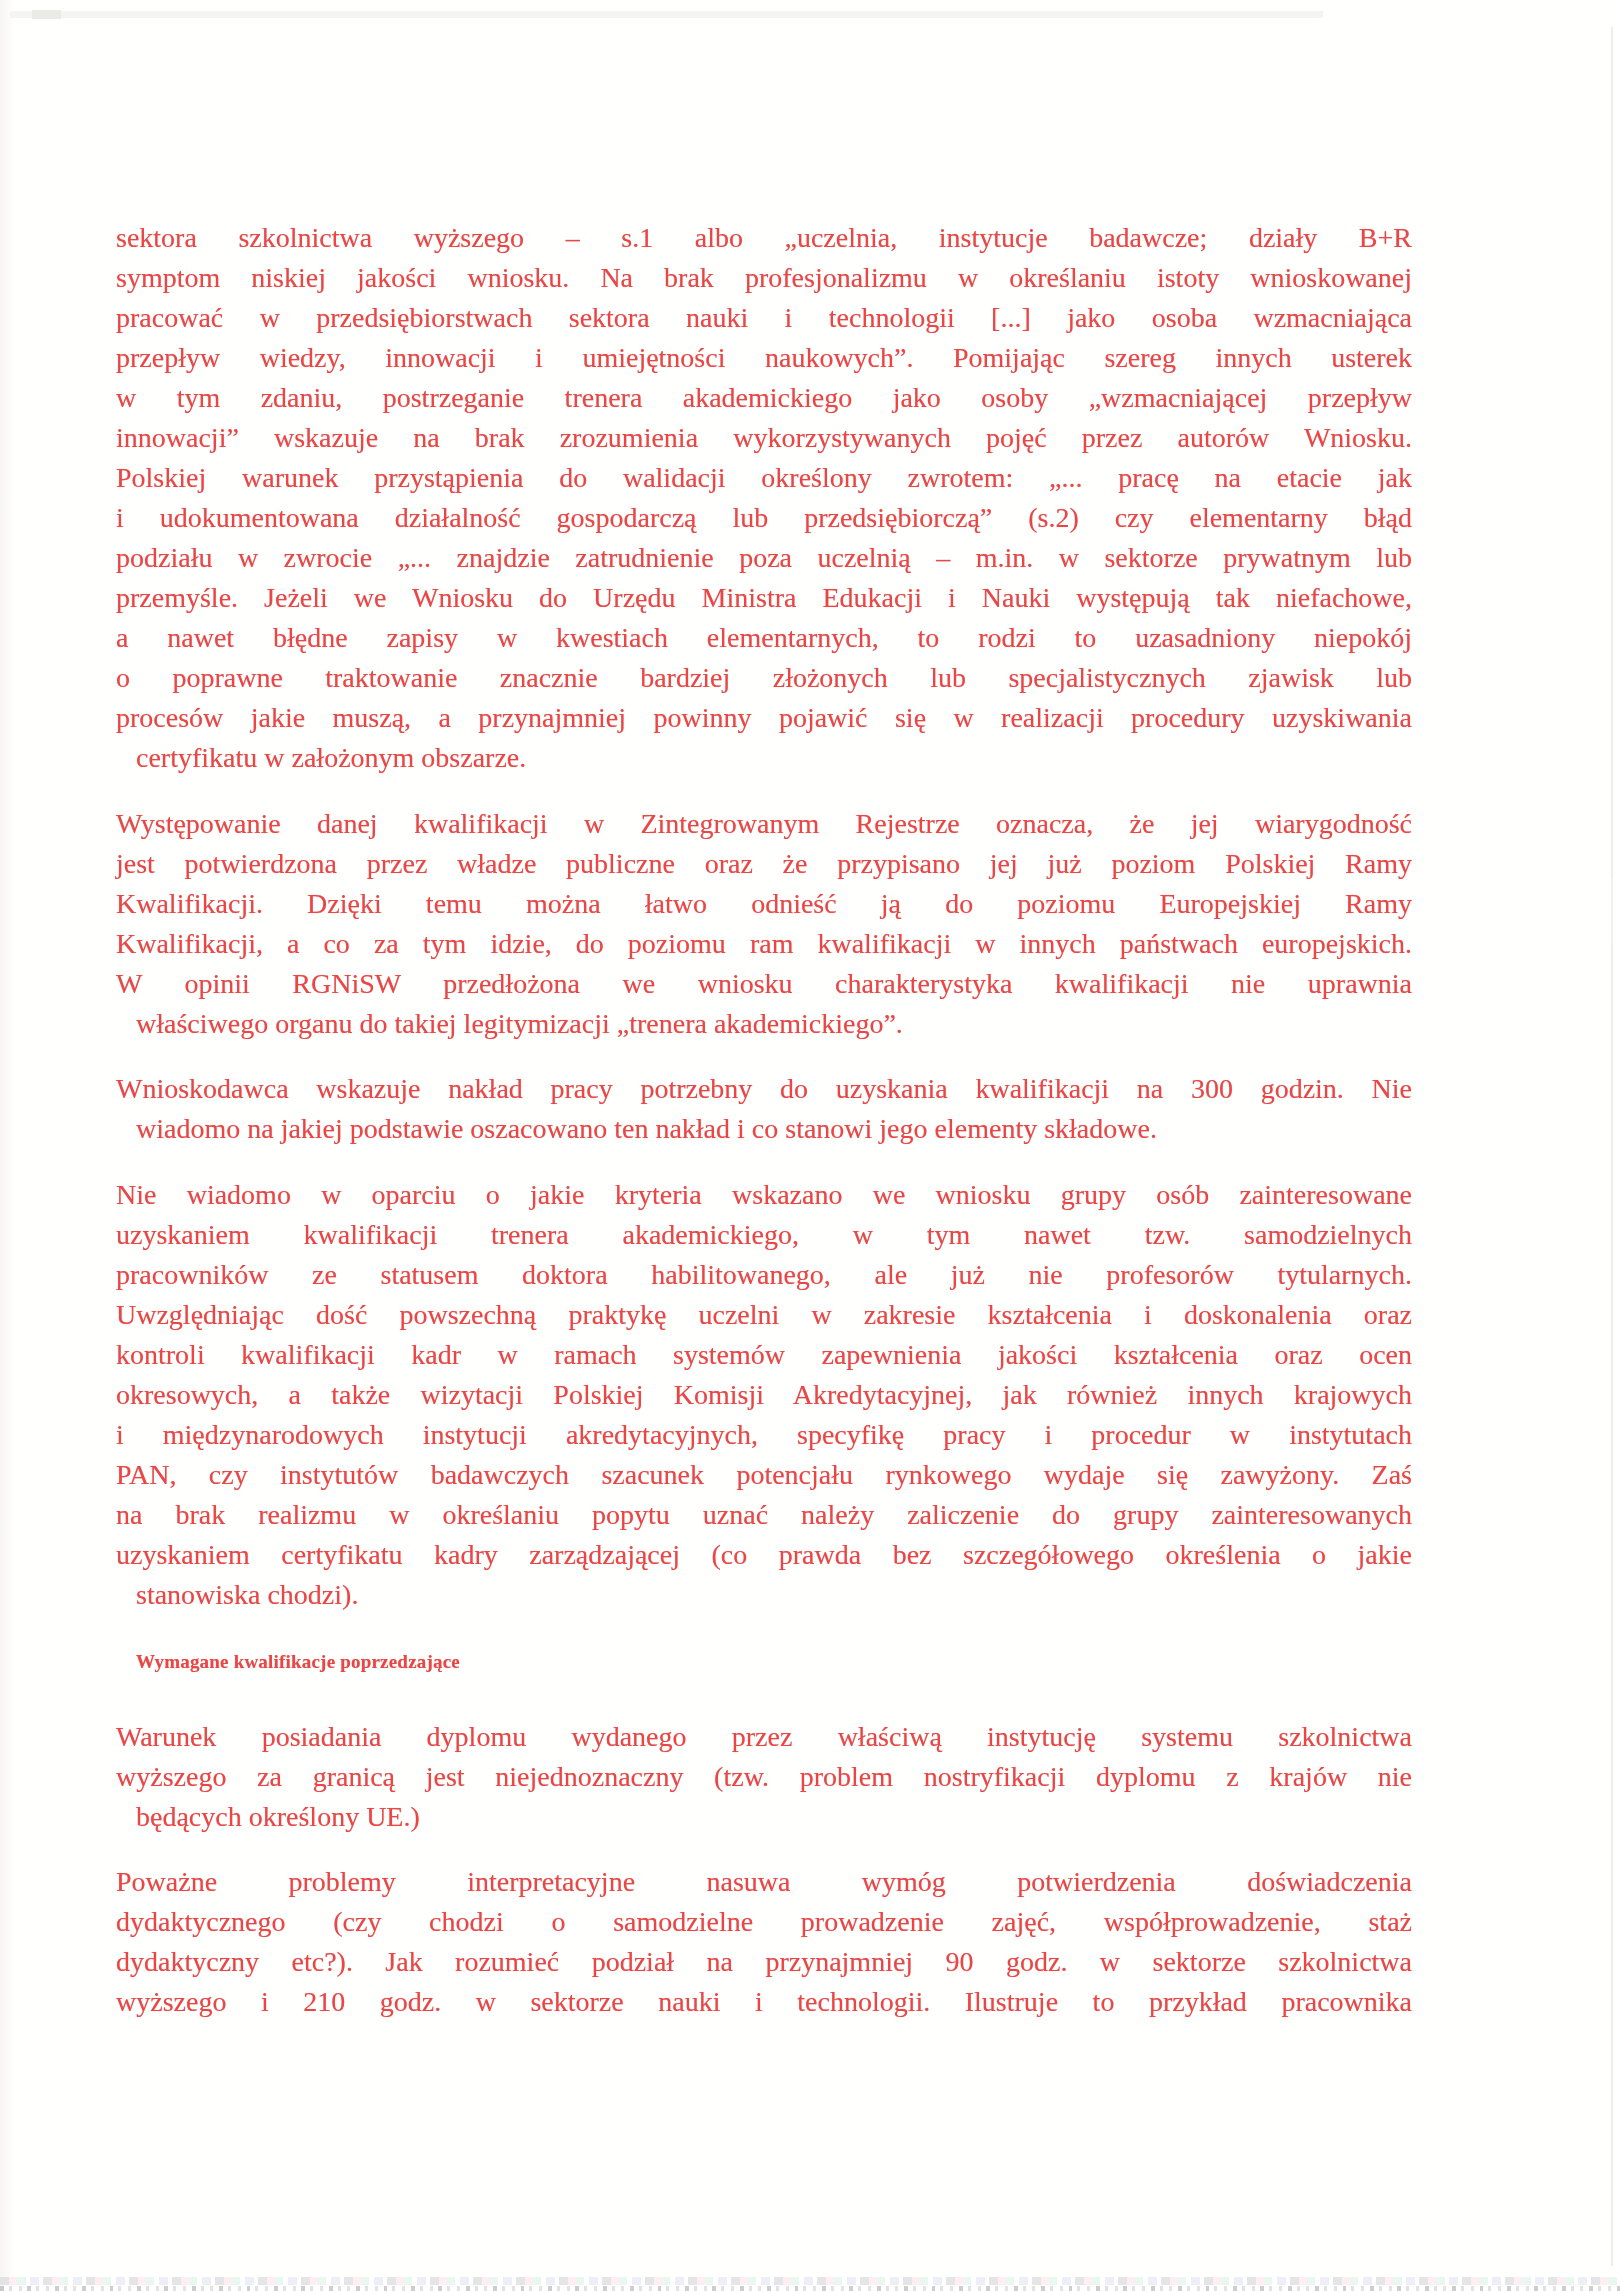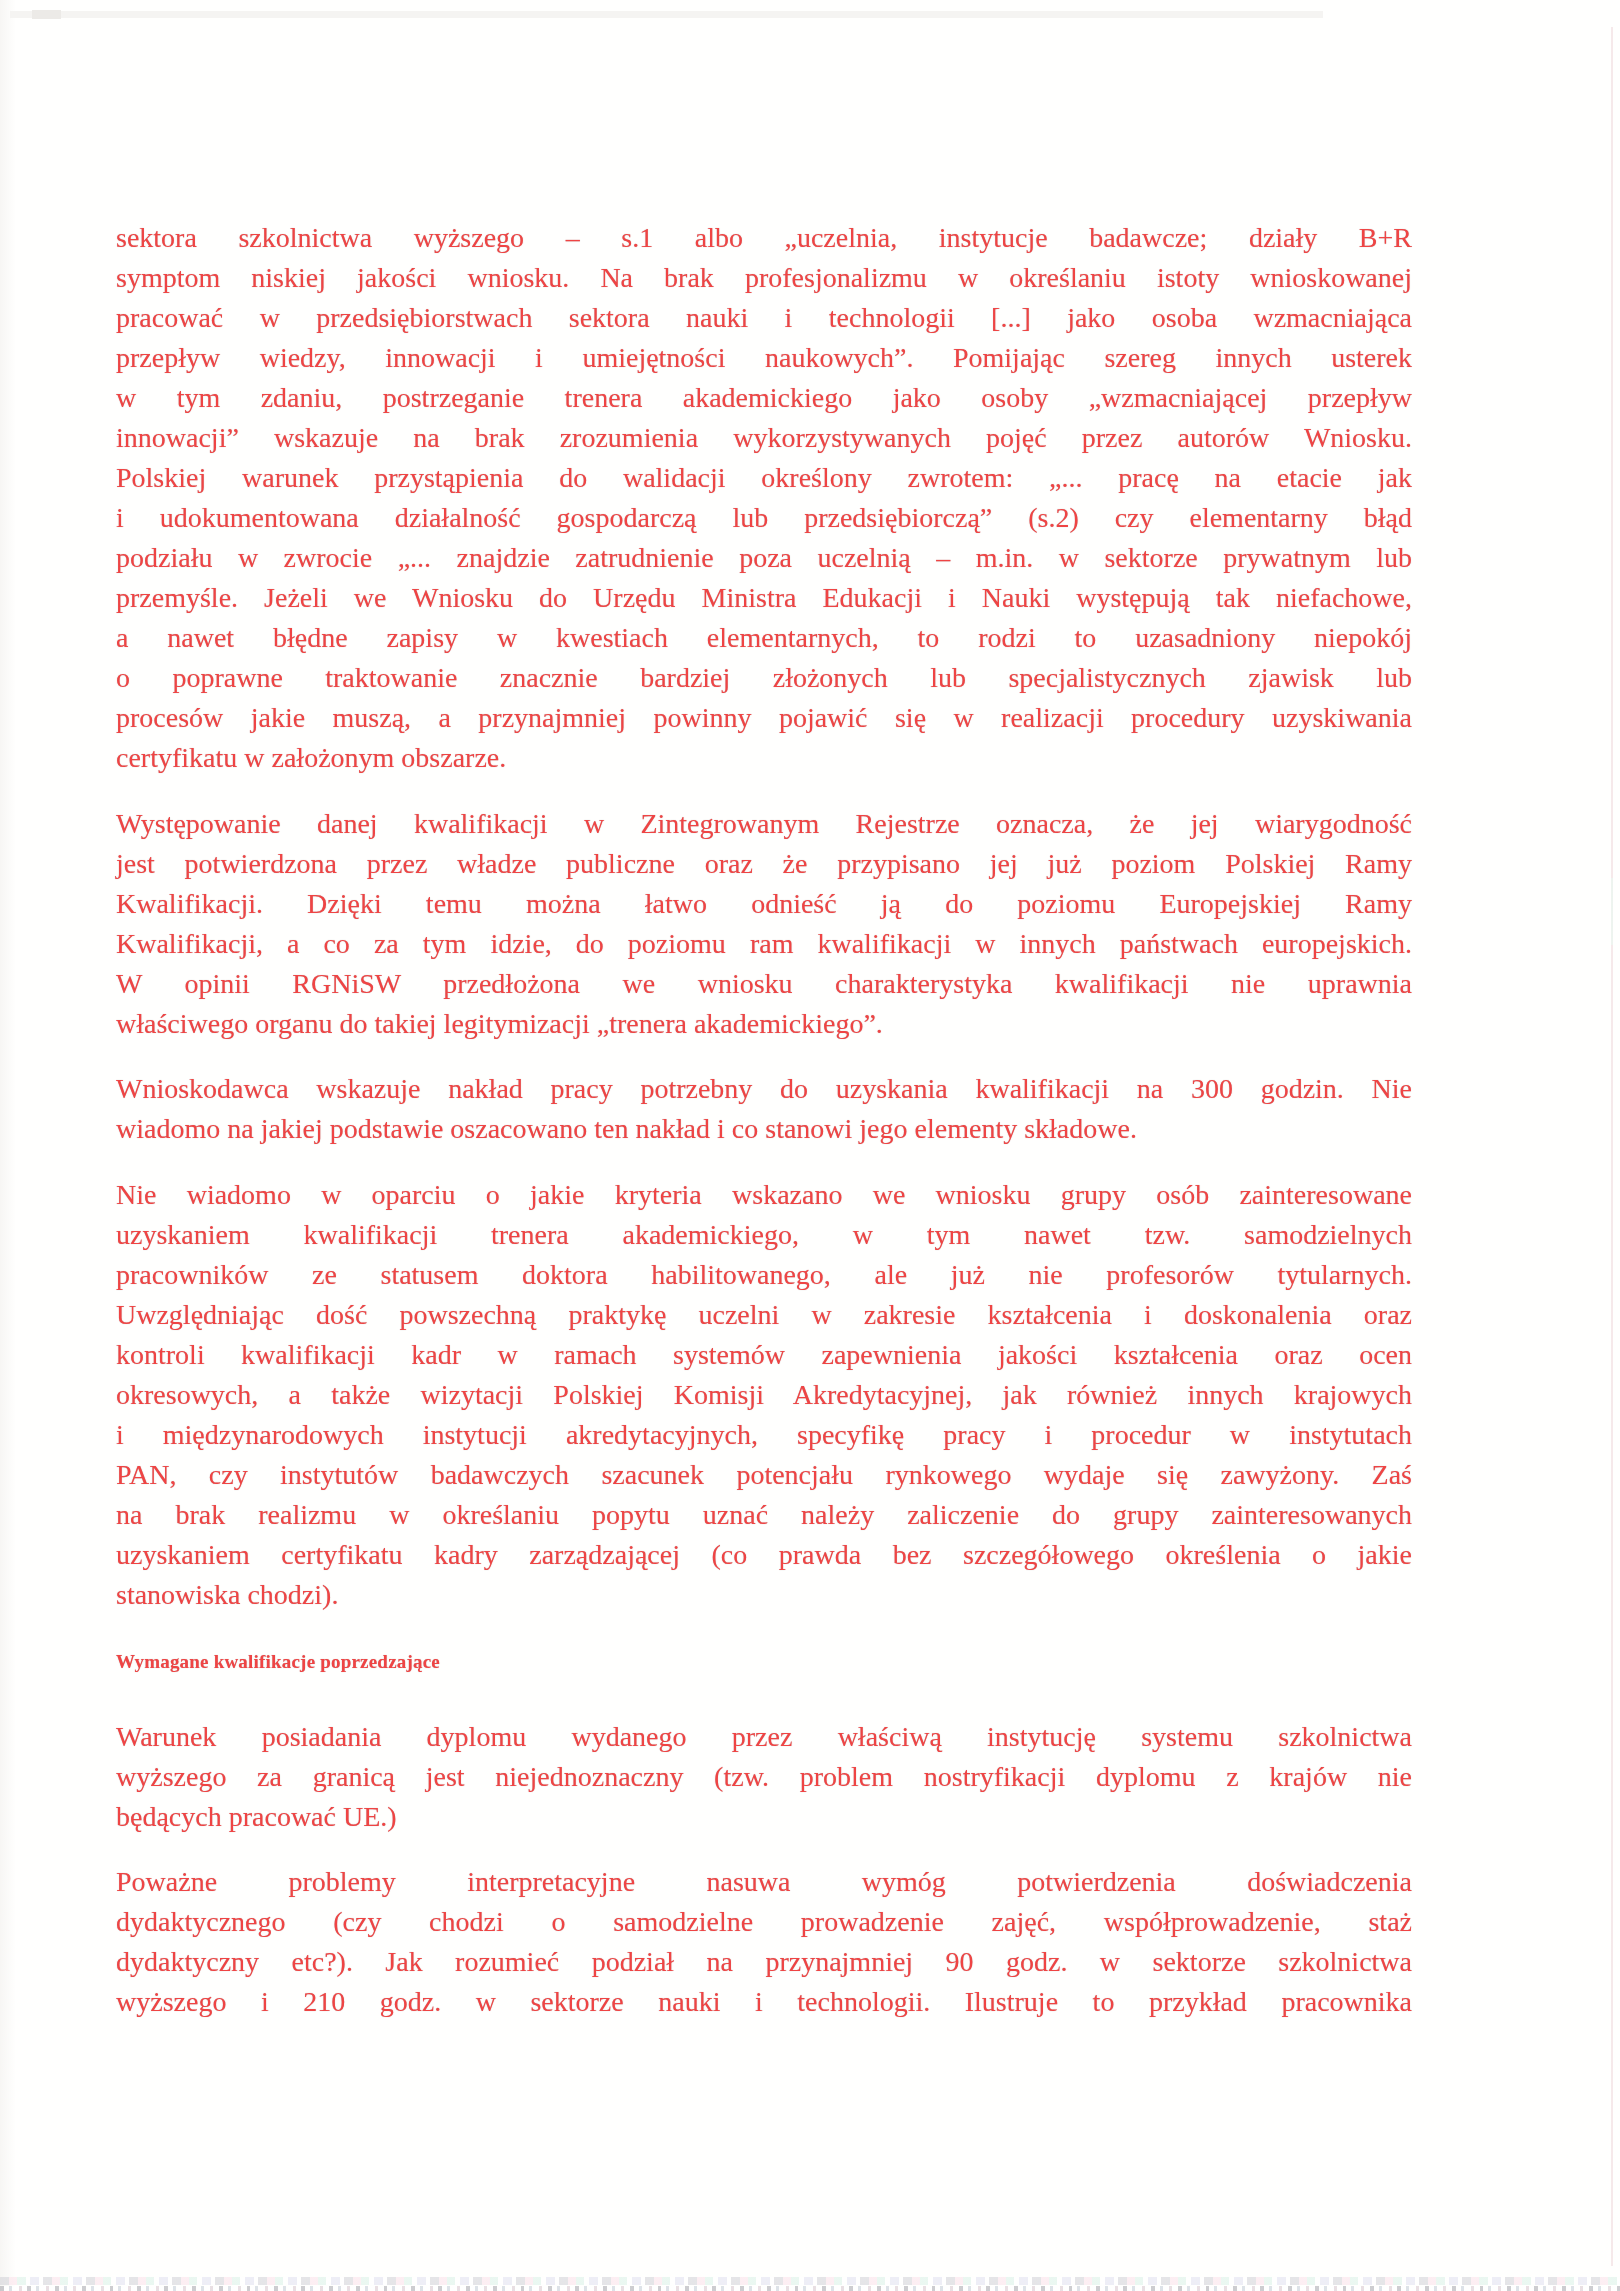--- a/index.html
+++ b/index.html
@@ -70,20 +70,21 @@
   }
   .line {
     text-align: justify;
     text-align-last: justify;
     text-shadow: 0 0 1px rgba(45,45,45,0.30);
     white-space: nowrap;
   }
   .line.no-j {
     text-align: right;
     text-align-last: left;
+    margin-left: 20px;
   }
 </style>
 </head>
 <body>
 
 <div class="page">
   <div class="edge-left"></div>
   <div class="top-band"></div>
   <div class="top-mark"></div>
   <div class="right-line"></div>
@@ -130,21 +131,21 @@
         <div class="line">na brak realizmu w określaniu popytu uznać należy zaliczenie do grupy zainteresowanych</div>
         <div class="line">uzyskaniem certyfikatu kadry zarządzającej (co prawda bez szczegółowego określenia o jakie</div>
         <div class="line no-j">stanowiska chodzi).</div>
       </div>
       <div class="block heading">
         <div class="line no-j">Wymagane kwalifikacje poprzedzające</div>
       </div>
       <div class="block paragraph">
         <div class="line">Warunek posiadania dyplomu wydanego przez właściwą instytucję systemu szkolnictwa</div>
         <div class="line">wyższego za granicą jest niejednoznaczny (tzw. problem nostryfikacji dyplomu z krajów nie</div>
-        <div class="line no-j">będących pracować UE.)</div>
+        <div class="line no-j">będących określony UE.)</div>
       </div>
       <div class="block paragraph">
         <div class="line">Poważne problemy interpretacyjne nasuwa wymóg potwierdzenia doświadczenia</div>
         <div class="line">dydaktycznego (czy chodzi o samodzielne prowadzenie zajęć, współprowadzenie, staż</div>
         <div class="line">dydaktyczny etc?). Jak rozumieć podział na przynajmniej 90 godz. w sektorze szkolnictwa</div>
         <div class="line">wyższego i 210 godz. w sektorze nauki i technologii. Ilustruje to przykład pracownika</div>
       </div>
     </div>
 </div>
 

